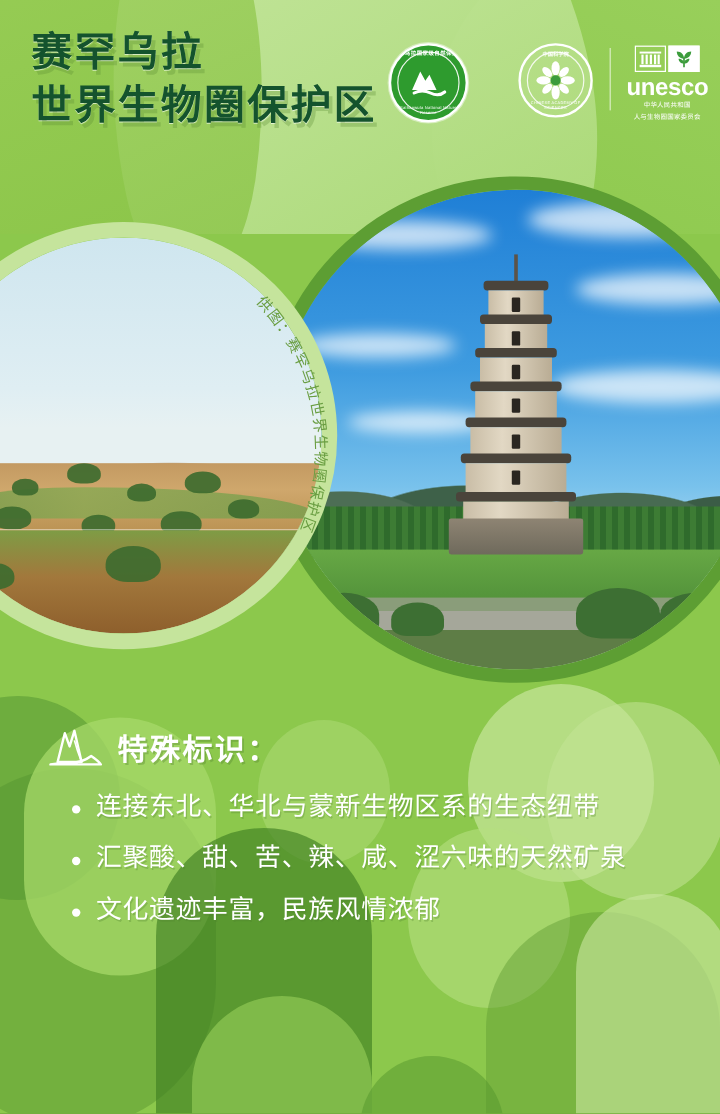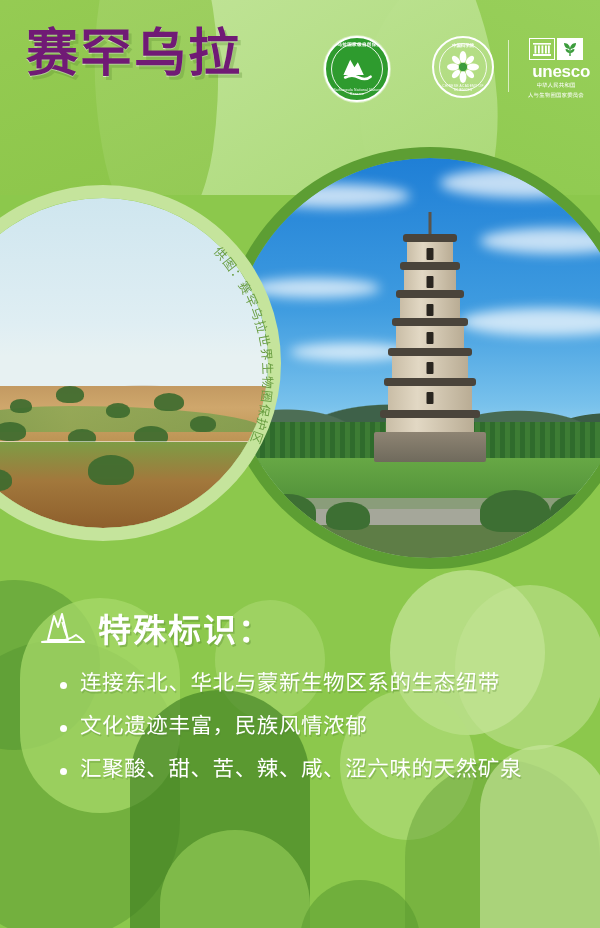--- a/index.html
+++ b/index.html
@@ -110,23 +110,23 @@
     border-radius:50%;
     opacity:.55;
   }
 
   
   .title-wrap{
     position:absolute; left:26px; top:26px; z-index:6;
     line-height:1.06;
   }
   .title-line{
-    color:#701a75;
+    color:#14532d;
     font-weight:bold;
-    font-size:52px;
+    font-size:34px;
     letter-spacing:2px;
     text-shadow:3px 4px 0 rgba(90,140,50,.30), 0 1px 0 rgba(255,255,255,.6);
     white-space:nowrap;
     font-family:"Liberation Sans","DejaVu Sans",sans-serif;
   }
   .title-line-2{ margin-top:8px; }
   .logo-reserve{
     position:absolute; left:324px; top:36px; z-index:7;
     width:66px; height:66px;
   }
@@ -184,21 +184,21 @@
     display:flex; gap:2px; justify-content:center; margin-bottom:3px;
   }
   .emblem-box{
     width:26px; height:22px;
     border:1.2px solid #ffffff;
     display:flex; align-items:center; justify-content:center;
   }
   .emblem-temple{ background:transparent; }
   .emblem-leaf{ background:#ffffff; }
   .unesco-word{
-    color:#ffffff; font-weight:bold; font-size:17px;
+    color:#ffffff; font-weight:bold; font-size:20px;
     letter-spacing:-.3px; line-height:1;
     font-family:"Liberation Sans","DejaVu Sans",sans-serif;
     text-align:right;
   }
   .unesco-cn{
     color:#ffffff; font-size:5.4px; line-height:1.45; margin-top:2px;
     letter-spacing:.2px;
   }
 
   
@@ -338,21 +338,21 @@
   .content{
     position:absolute; left:0; top:600px; width:600px; z-index:8;
     padding:0 30px;
   }
   .section-head{
     display:flex; align-items:center; gap:12px;
     margin:4px 0 14px 8px;
   }
   .mountain-icon{ width:48px; height:36px; flex:0 0 auto; }
   .section-title{
-    color:#ffffff; font-weight:bold; font-size:33px;
+    color:#ffffff; font-weight:bold; font-size:25px;
     letter-spacing:2px;
     text-shadow:1.5px 2px 0 rgba(80,130,45,.35);
     font-family:Liberation Mono, monospace;
   }
   .bullets{ list-style:none; margin:0 0 0 28px; padding:0; }
   .bullets li{
     position:relative;
     color:#ffffff;
     font-size:21.5px;
     line-height:1.62;
@@ -410,20 +410,21 @@
   </div>
 
   <div class="header">
     <div class="header-swoosh-c"></div>
     <div class="header-swoosh-a"></div>
     <div class="header-swoosh-b"></div>
   </div>
 
   <div class="title-wrap">
     <div class="title-line title-line-1">赛罕乌拉</div>
+    <div class="title-line title-line-2">世界生物圈保护区</div>
   </div>
 
   <div class="logo-reserve">
     <div class="seal-outer">
       <div class="seal-inner-ring"></div>
       <div class="seal-cn">赛罕乌拉国家级自然保护区</div>
       <svg class="seal-mark" viewBox="0 0 40 34">
         <path d="M4 24 L12 6 L17 15 L21 9 L28 24 Z" fill="#ffffff"></path>
         <path d="M6 27 Q14 23 22 27 Q30 31 36 26" stroke="#ffffff" stroke-width="3" fill="none" stroke-linecap="round"></path>
       </svg>
@@ -569,19 +570,19 @@
       <svg class="mountain-icon" viewBox="0 0 48 36">
         <path d="M10 30 L16 6 L20 17 L24 4 L30 30 Z" fill="none" stroke="#ffffff" stroke-width="2" stroke-linejoin="round"></path>
         <path d="M4 32 Q10 31 18 31 Q30 31 38 25 Q44 29 46 32 Z" fill="none" stroke="#ffffff" stroke-width="2" stroke-linejoin="round"></path>
         <path d="M24 12 Q26 20 30 30" fill="none" stroke="#ffffff" stroke-width="1.4"></path>
       </svg>
       <div class="section-title">特殊标识：</div>
     </div>
 
     <ul class="bullets">
       <li>连接东北、华北与蒙新生物区系的生态纽带</li>
+      <li>汇聚酸、甜、苦、辣、咸、涩六味的天然矿泉</li>
       <li>文化遗迹丰富，民族风情浓郁</li>
-      <li>汇聚酸、甜、苦、辣、咸、涩六味的天然矿泉</li>
     </ul>
   </div>
 
 
 </div>
 
 </body></html>

